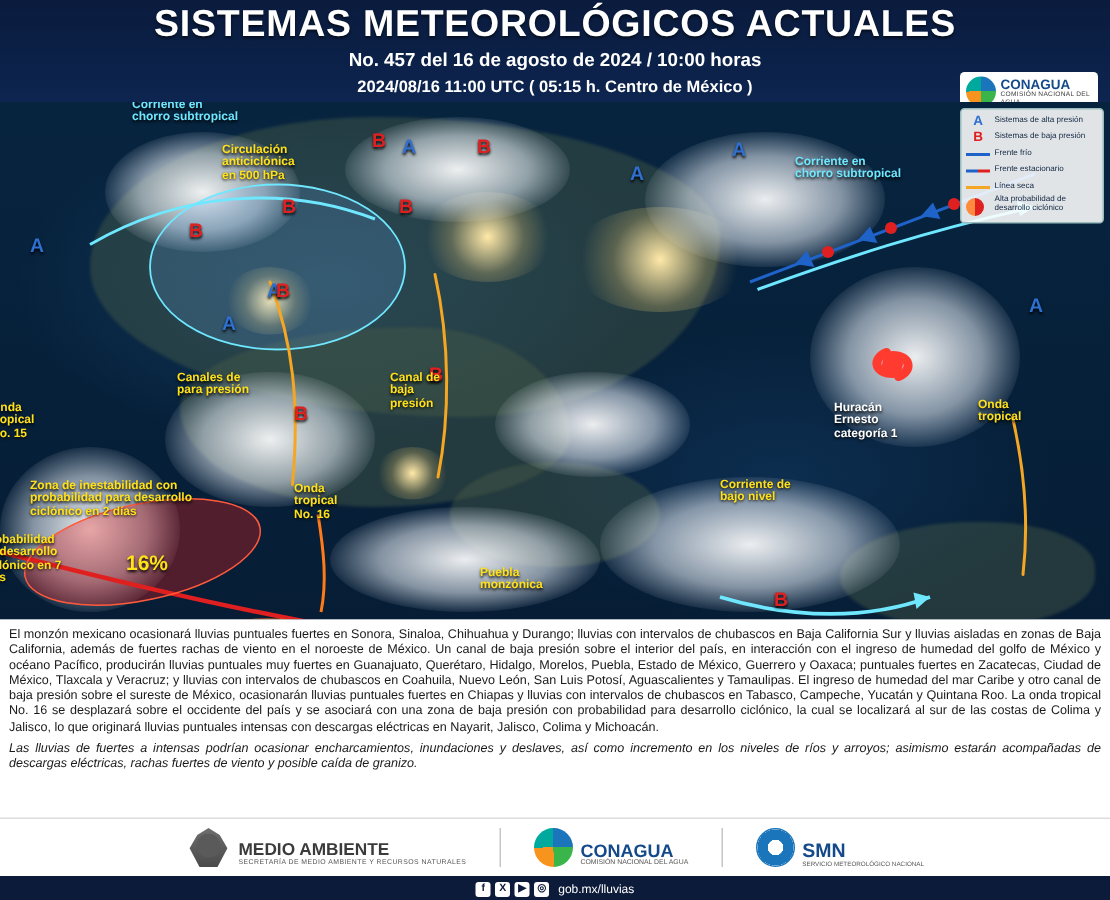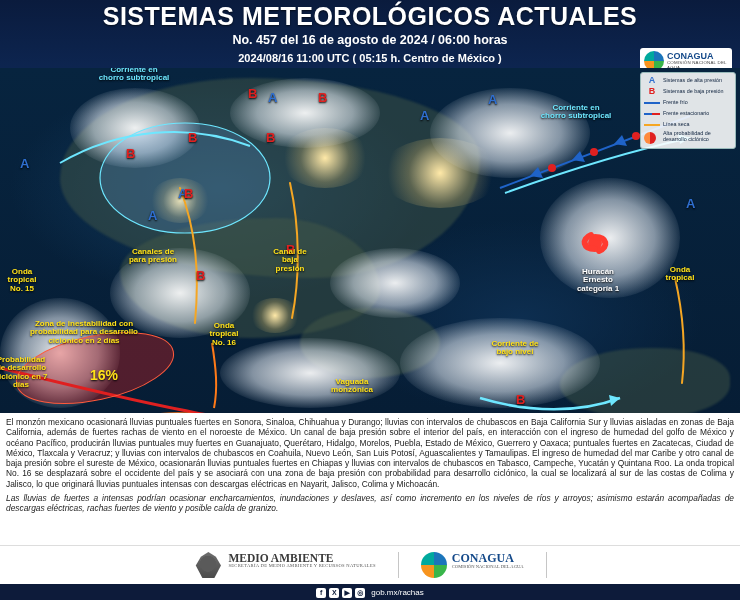--- a/index.html
+++ b/index.html
@@ -78,21 +78,21 @@
     position:absolute; border-radius:50%;
     background:radial-gradient(circle,#ffe9a8 0%, rgba(255,215,120,.25) 45%, rgba(255,200,100,0) 75%);
   }
   .cloud {
     position:absolute; border-radius:50%;
     background:radial-gradient(ellipse at center, rgba(255,255,255,.92) 0%, rgba(235,242,250,.55) 45%, rgba(210,225,240,0) 75%);
   }
 
   .maplabel {
     position:absolute; color:#ffffff; font-size:8px; font-weight:bold;
-    text-align:center; line-height:1.05; text-shadow:0 1px 2px #000;
+    line-height:1.05; text-shadow:0 1px 2px #000;
     white-space:pre-line;
   }
   .lbl-yellow { color:#ffe11a; }
   .lbl-cyan   { color:#6ee7ff; }
 
   .glyph {
     position:absolute; font-weight:bold; font-size:13px;
     text-shadow:0 1px 2px #000;
   }
   .g-a { color:#2f6fd0; }
@@ -136,21 +136,21 @@
 
   
   .footer {
     position:absolute; left:0; top:545px; width:740px; height:55px;
     background:#ffffff; border-top:1px solid #ddd;
   }
   .footer-inner {
     position:absolute; left:0; top:0; width:740px; height:38px;
     display:flex; align-items:center; justify-content:center; gap:22px;
   }
-  .f-logo { display:flex; align-items:flex-start; gap:5px;font-family:Liberation Serif, serif; }
+  .f-logo { display:flex; align-items:flex-end; gap:5px; }
   .f-sep { width:1px; height:26px; background:#c6c6c6; }
   .f-eagle {
     width:30px; height:26px;
     background:radial-gradient(circle at 50% 45%, #5a5a5a 0 38%, rgba(0,0,0,0) 39%),
                linear-gradient(180deg,#6e6e6e,#4a4a4a);
     clip-path:polygon(50% 0,75% 18%,92% 52%,70% 100%,30% 100%,8% 52%,25% 18%);
   }
   .f-ma-txt { font-size:11.5px; font-weight:bold; color:#3b3b3b; line-height:1.05; }
   .f-ma-txt small { display:block; font-size:4.6px; font-weight:normal; color:#555; letter-spacing:.3px; }
   .f-con-mark {
@@ -178,21 +178,21 @@
     display:inline-block; width:10px; height:10px; border-radius:2px;
     background:#fff; color:#0d1b3a; font-size:7px; font-weight:bold;
     text-align:center; line-height:10px;
   }
 </style>
 </head>
 <body>
 
 <div class="header">
   <div class="header-title">SISTEMAS METEOROLÓGICOS ACTUALES</div>
-  <div class="header-sub">No. 457 del 16 de agosto de 2024 / 06:00 horas</div>
+  <div class="header-sub">No. 457 del 16 de agosto de 2024 / 10:00 horas</div>
   <div class="header-time">2024/08/16 11:00 UTC ( 05:15 h. Centro de México )</div>
 
   <div class="hdr-logo">
     <div class="mark"></div>
     <div class="txt">
       <span>CONAGUA</span>
       <small>COMISIÓN NACIONAL DEL AGUA</small>
     </div>
   </div>
 </div>
@@ -280,20 +280,23 @@
   <div class="glyph g-b" style="left:248px;top:18px;">B</div>
   <div class="glyph g-b" style="left:318px;top:22px;">B</div>
   <div class="glyph g-b" style="left:266px;top:62px;">B</div>
   <div class="glyph g-b" style="left:184px;top:118px;">B</div>
   <div class="glyph g-b" style="left:196px;top:200px;">B</div>
   <div class="glyph g-b" style="left:286px;top:174px;">B</div>
   <div class="glyph g-b" style="left:516px;top:324px;">B</div>
 
   <div class="maplabel lbl-cyan" style="left:88px;top:-2px;width:92px;">Corriente en
 chorro subtropical</div>
+  <div class="maplabel lbl-yellow" style="left:148px;top:28px;width:82px;">Circulación
+anticiclónica
+en 500 hPa</div>
   <div class="maplabel lbl-cyan" style="left:530px;top:36px;width:92px;">Corriente en
 chorro subtropical</div>
   <div class="maplabel" style="left:556px;top:200px;width:84px;">Huracán
 Ernesto
 categoría 1</div>
   <div class="maplabel lbl-yellow" style="left:118px;top:180px;width:70px;">Canales de
 para presión</div>
   <div class="maplabel lbl-yellow" style="left:260px;top:180px;width:60px;">Canal de
 baja
 presión</div>
@@ -304,23 +307,23 @@
 tropical
 No. 16</div>
   <div class="maplabel lbl-yellow" style="left:652px;top:198px;width:56px;">Onda
 tropical</div>
   <div class="maplabel lbl-yellow" style="left:20px;top:252px;width:128px;">Zona de inestabilidad con
 probabilidad para desarrollo
 ciclónico en 2 días</div>
   <div class="maplabel lbl-yellow" style="left:-12px;top:288px;width:66px;">Probabilidad
 de desarrollo
 ciclónico en 7 días</div>
-  <div class="maplabel lbl-yellow" style="left:480px;top:272px;width:70px;">Corriente de
+  <div class="maplabel lbl-yellow" style="left:480px;top:251px;width:70px;">Corriente de
 bajo nivel</div>
-  <div class="maplabel lbl-yellow" style="left:320px;top:310px;width:64px;">Vaguada
+  <div class="maplabel lbl-yellow" style="left:320px;top:310px;width:64px;">Puebla
 monzónica</div>
   <div class="maplabel lbl-yellow" style="left:84px;top:300px;width:40px;font-size:14px;">16%</div>
 
   <div class="legend">
     <div class="legend-row">
       <div class="legend-key k-a">A</div>
       <div class="legend-txt">Sistemas de alta presión</div>
     </div>
     <div class="legend-row">
       <div class="legend-key k-b">B</div>
@@ -363,23 +366,30 @@
     </div>
     <div class="f-sep"></div>
     <div class="f-logo">
       <div class="f-con-mark"></div>
       <div class="f-con-txt">
         <span>CONAGUA</span>
         <small>COMISIÓN NACIONAL DEL AGUA</small>
       </div>
     </div>
     <div class="f-sep"></div>
+    <div class="f-logo">
+      <div class="f-smn-mark"></div>
+      <div class="f-smn-txt">
+        <span>SMN</span>
+        <small>SERVICIO METEOROLÓGICO NACIONAL</small>
+      </div>
+    </div>
   </div>
   <div class="footerbar">
     <div class="social">
       <span>f</span>
       <span>X</span>
       <span>▶</span>
       <span>◎</span>
     </div>
-    <div>gob.mx/rachas</div>
+    <div>gob.mx/lluvias</div>
   </div>
 </div>
 
 </body></html>

